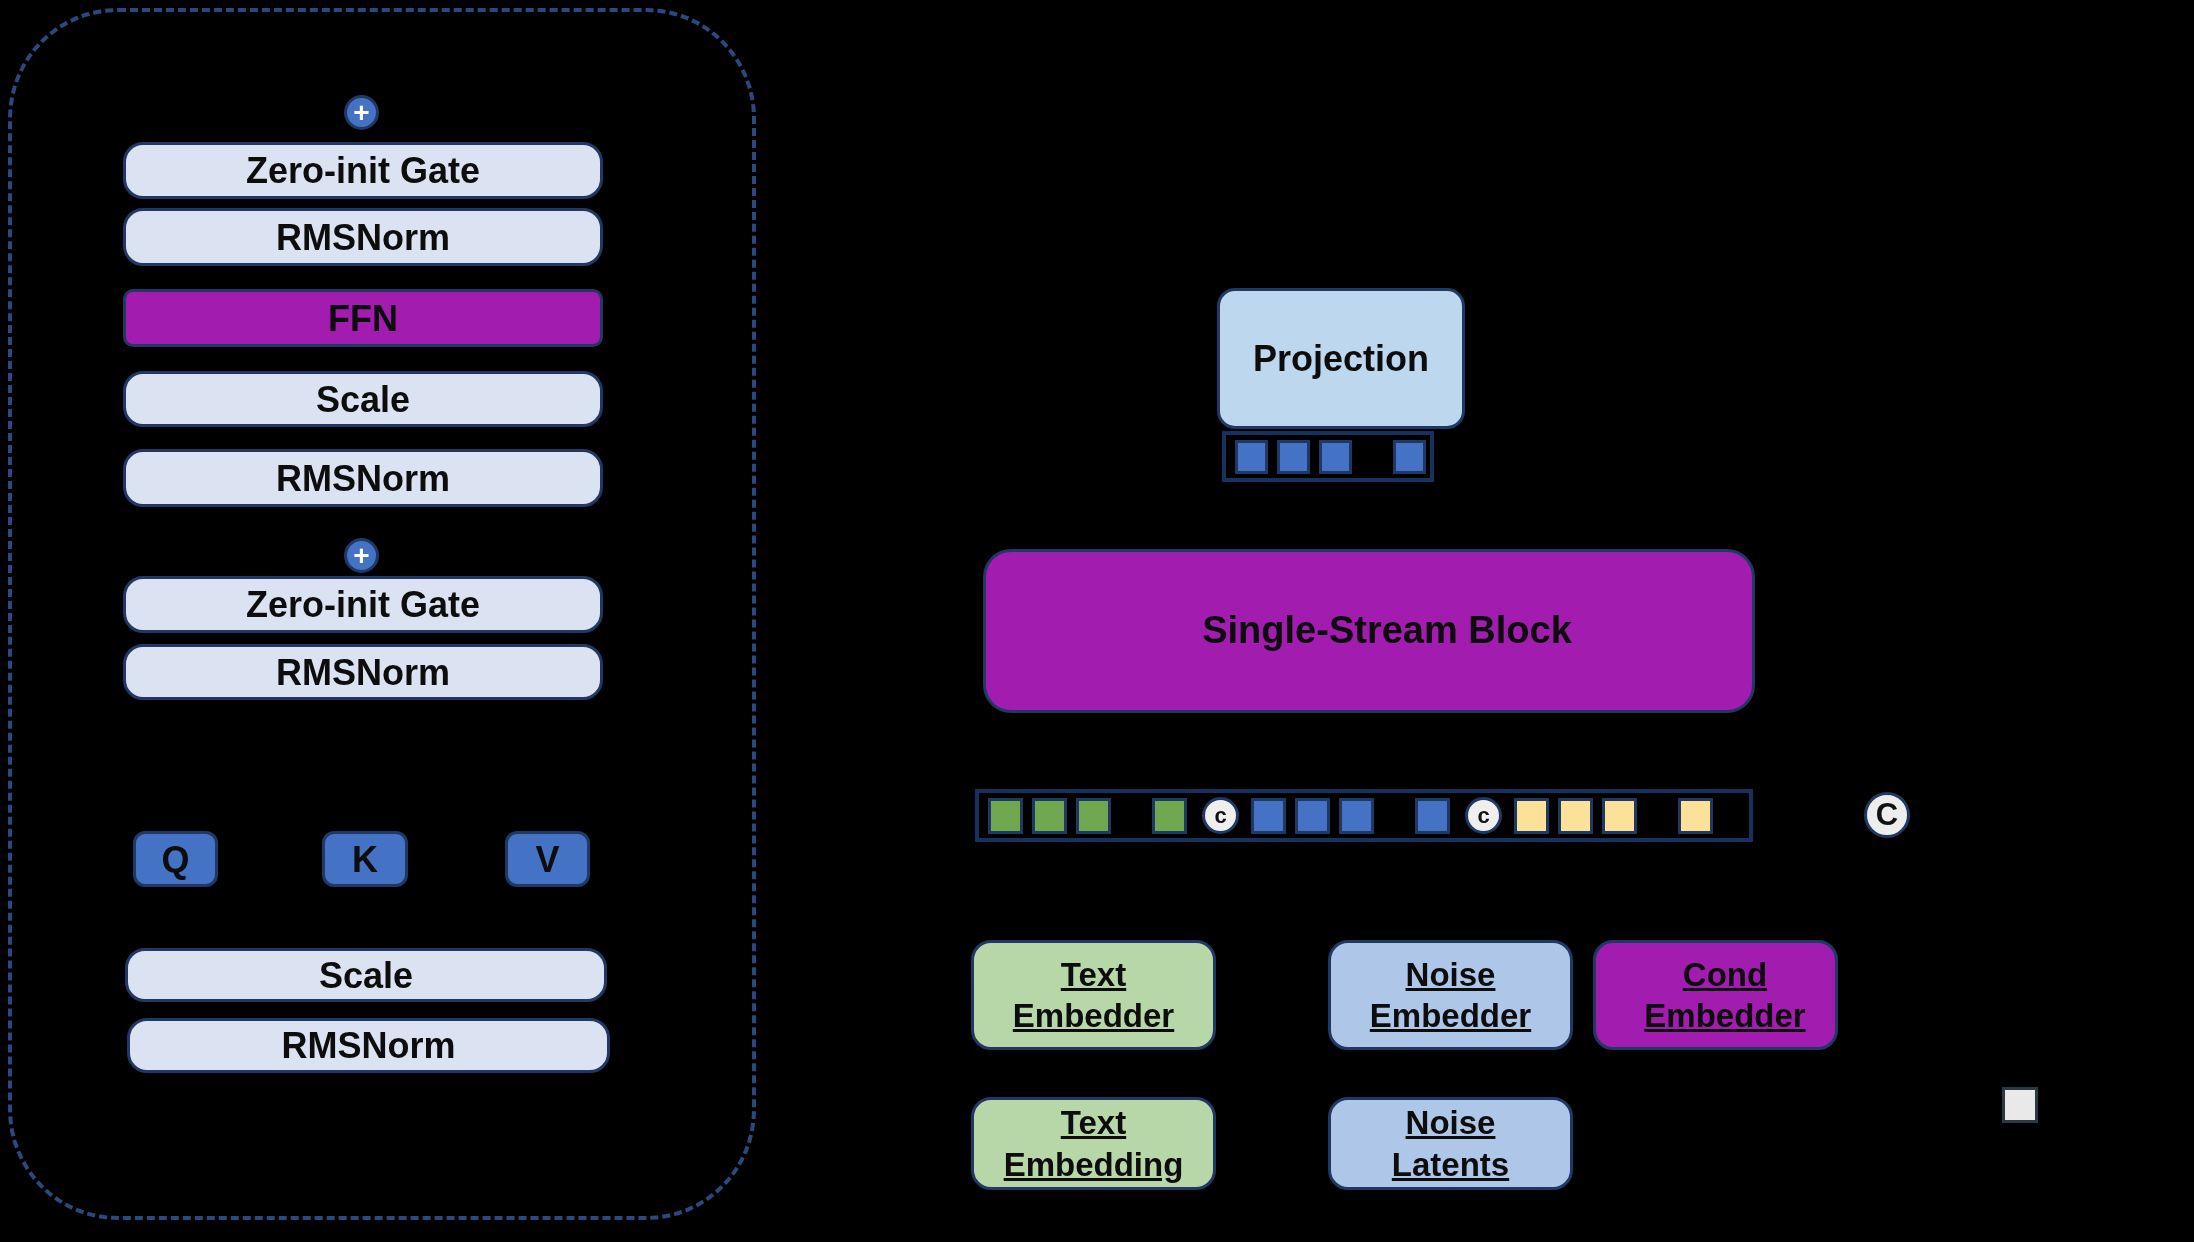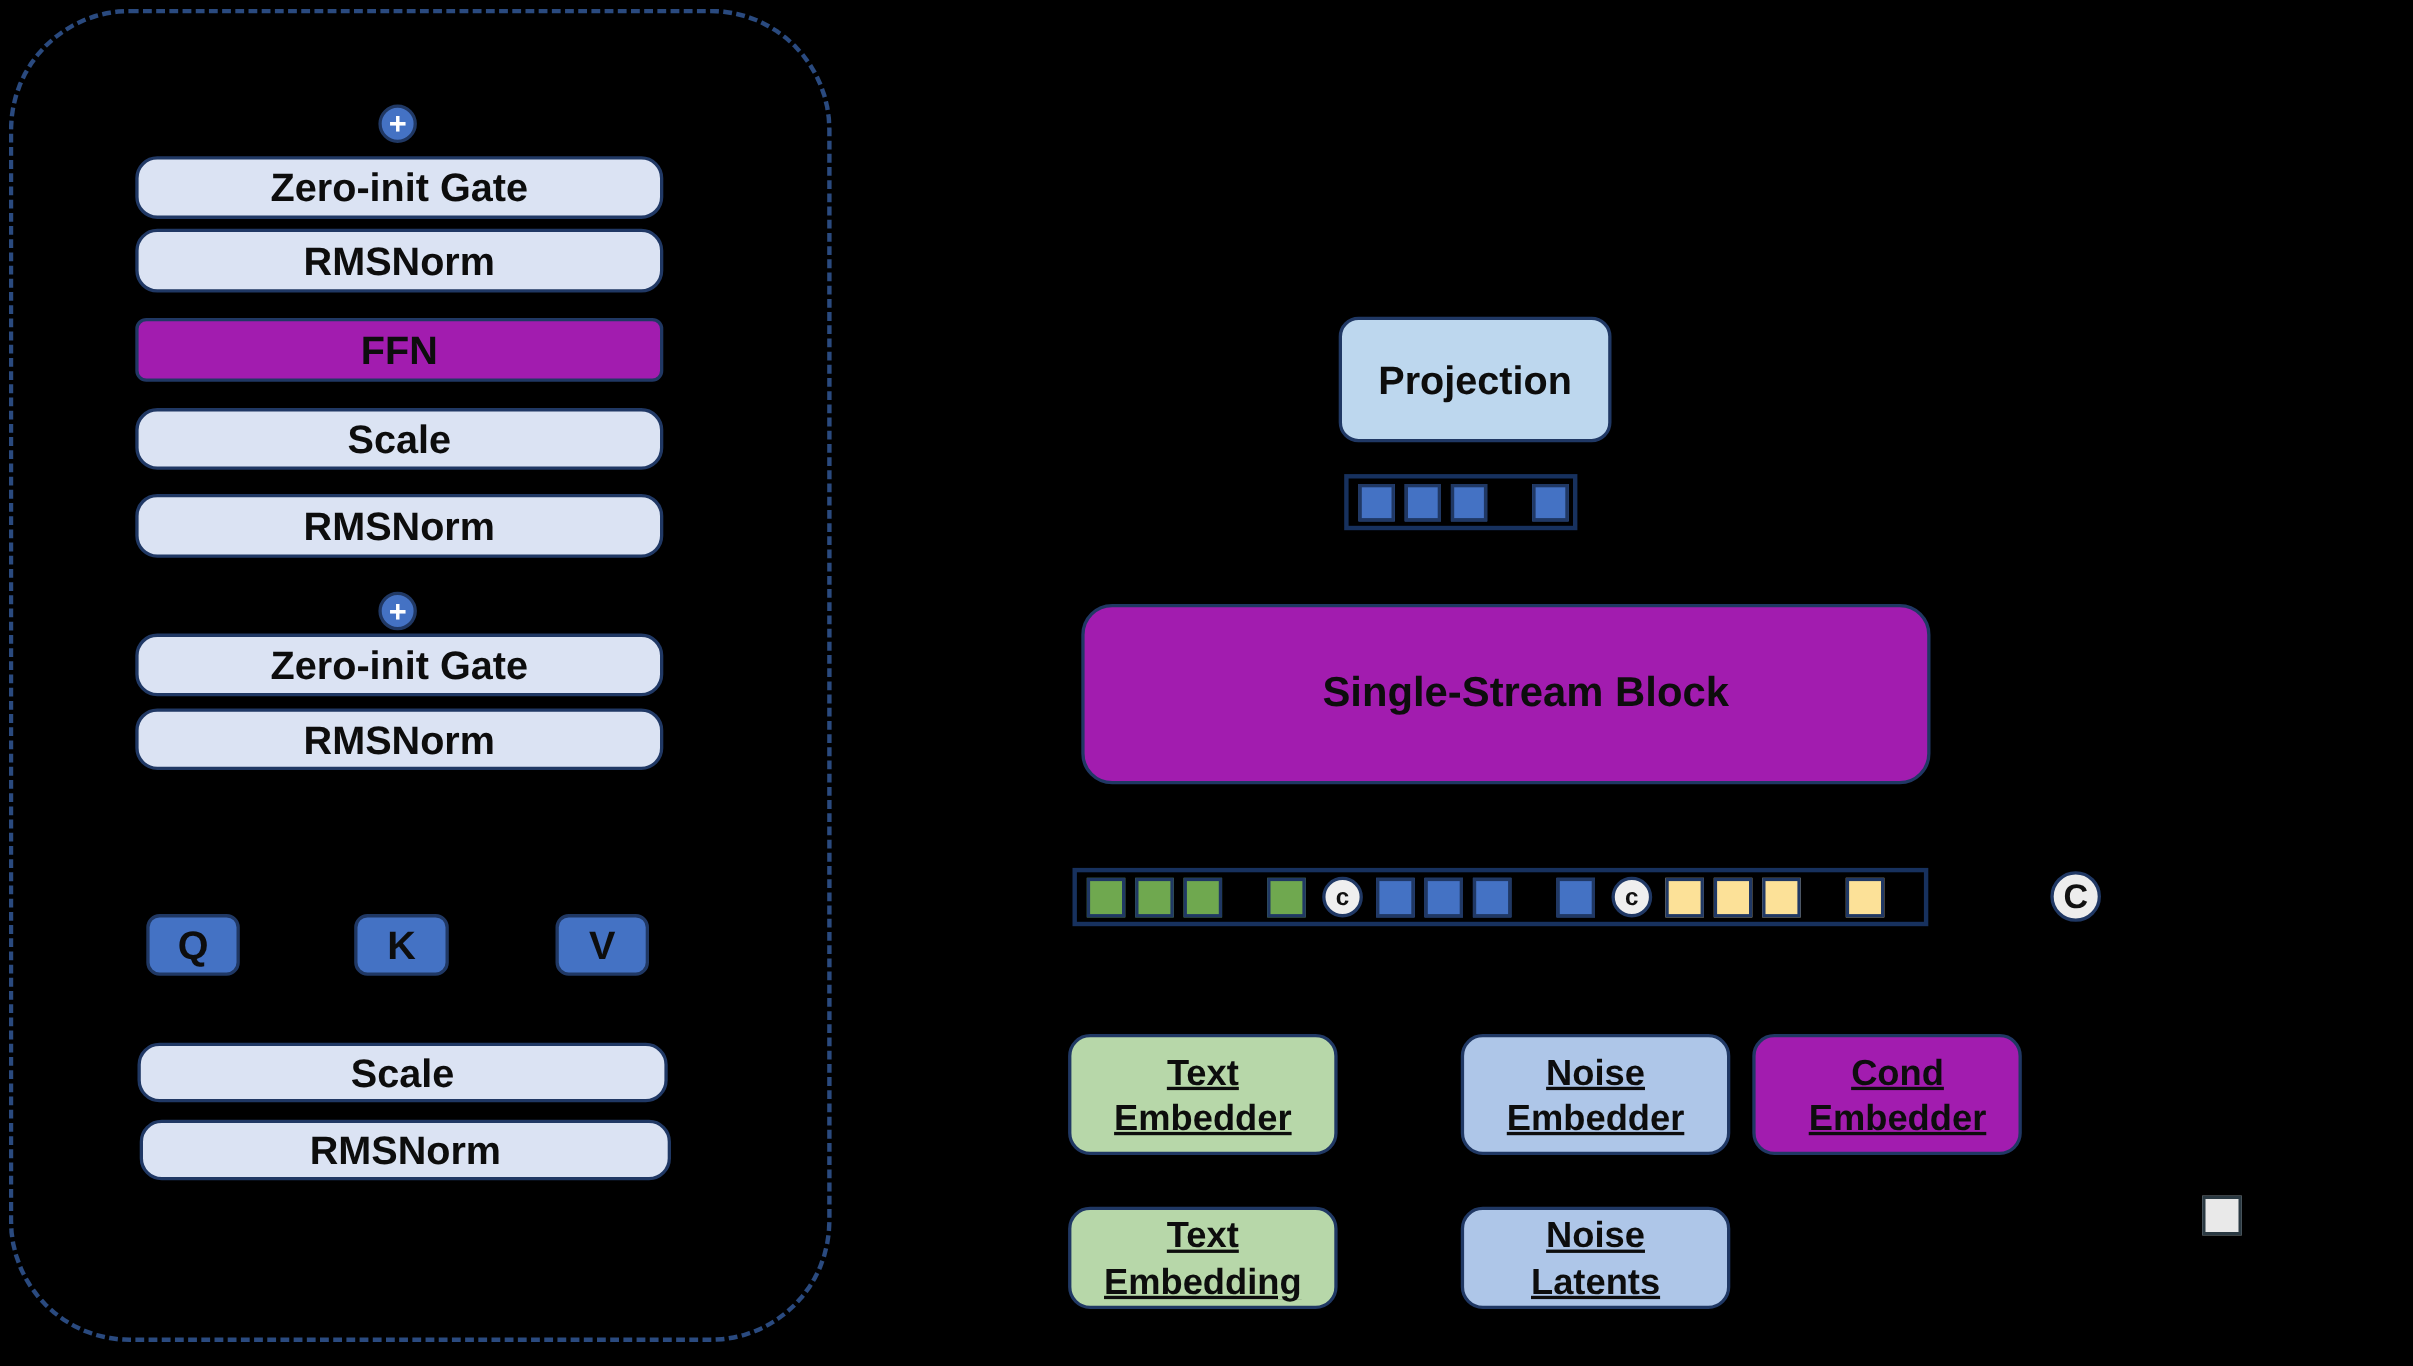--- a/index.html
+++ b/index.html
@@ -99,21 +99,21 @@
 
 
   <div class="abs node blue" style="left:133px;top:831px;width:85px;height:56px;border-radius:12px;">Q</div>
   <div class="abs node blue" style="left:322px;top:831px;width:86px;height:56px;border-radius:12px;">K</div>
   <div class="abs node blue" style="left:505px;top:831px;width:85px;height:56px;border-radius:12px;">V</div>
 
   <div class="abs node lav" style="left:125px;top:948px;width:482px;height:54px;">Scale</div>
 
   <div class="abs node lav" style="left:127px;top:1018px;width:483px;height:55px;">RMSNorm</div>
 
-  <div class="abs node lblue r18" style="left:1217px;top:288px;width:248px;height:114px;">Projection</div>
+  <div class="abs node lblue r18" style="left:1217px;top:288px;width:248px;height:141px;">Projection</div>
 
   <div class="abs strip strip1" style="left:1222px;top:431px;width:212px;height:51px;">
       <span class="tok tok-blue"></span>
       <span class="tok tok-blue"></span>
       <span class="tok tok-blue"></span>
       <span class="tok-gap"></span>
       <span class="tok tok-blue"></span>
     </div>
 
   <div class="abs node yellow r28 fs38" style="left:983px;top:549px;width:772px;height:164px;padding-left:36px;">Single-Stream Block</div>

